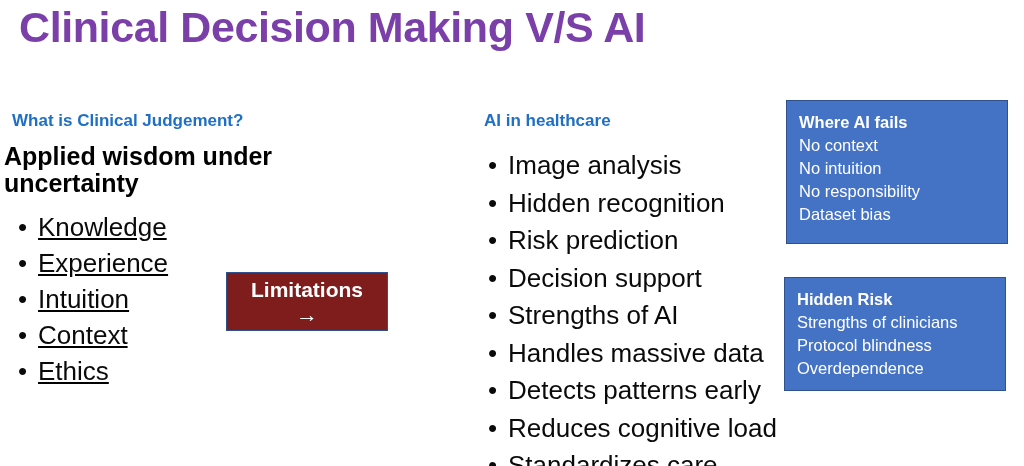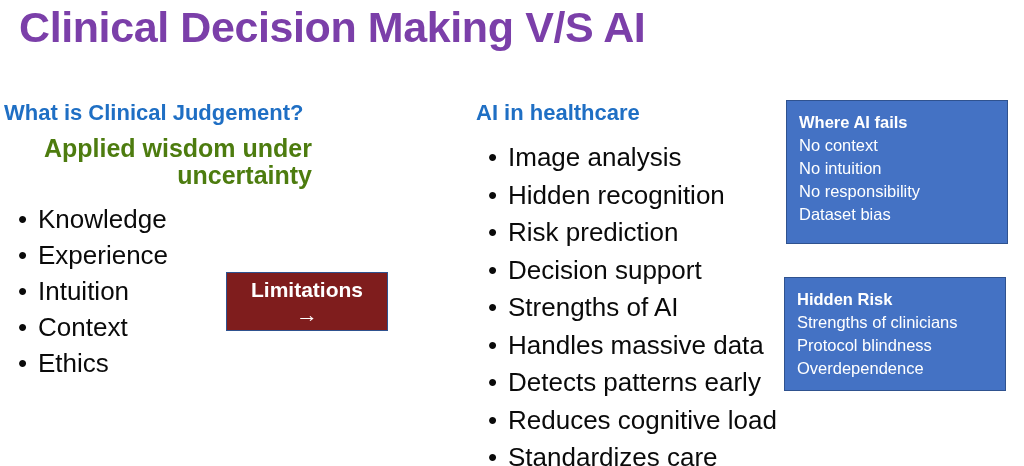--- a/index.html
+++ b/index.html
@@ -33,35 +33,34 @@
   }
 
   
   .col-left {
     position: absolute;
     left: 4px;
     top: 98px;
     width: 420px;
   }
   .heading-blue {
-    font-size: 22px;
+    font-size: 17px;
     line-height: 29px;
     font-weight: bold;
     color: #1F6FC4;
-    margin: 0;
+    margin: 8px;
     white-space: nowrap;
   }
   .heading-green {
     font-size: 25px;
     line-height: 27px;
     font-weight: bold;
-    color: #4d7c0f;
-    margin: 8px;
+    color: #000000;
+    margin: 0;
     max-width: 300px;
-    text-align: right;
   }
   ul.bullets {
     list-style: none;
     margin: 12px;
     padding: 0;
   }
   ul.bullets li {
     position: relative;
     font-size: 26px;
     line-height: 36px;
@@ -71,21 +70,21 @@
   }
   ul.bullets li::before {
     content: "\2022";
     position: absolute;
     left: 2px;
     top: 0;
     font-size: 26px;
     line-height: 36px;
     color: #0a0a0a;
   }
-  .left-bullets { margin-top: 9px; }
+  .left-bullets { margin-top: 9px; text-decoration: underline; }
 
   
   .limitations-box {
     position: absolute;
     left: 226px;
     top: 272px;
     width: 162px;
     height: 59px;
     background: #7f1d1d;
     border: 1px solid #2F528F;

